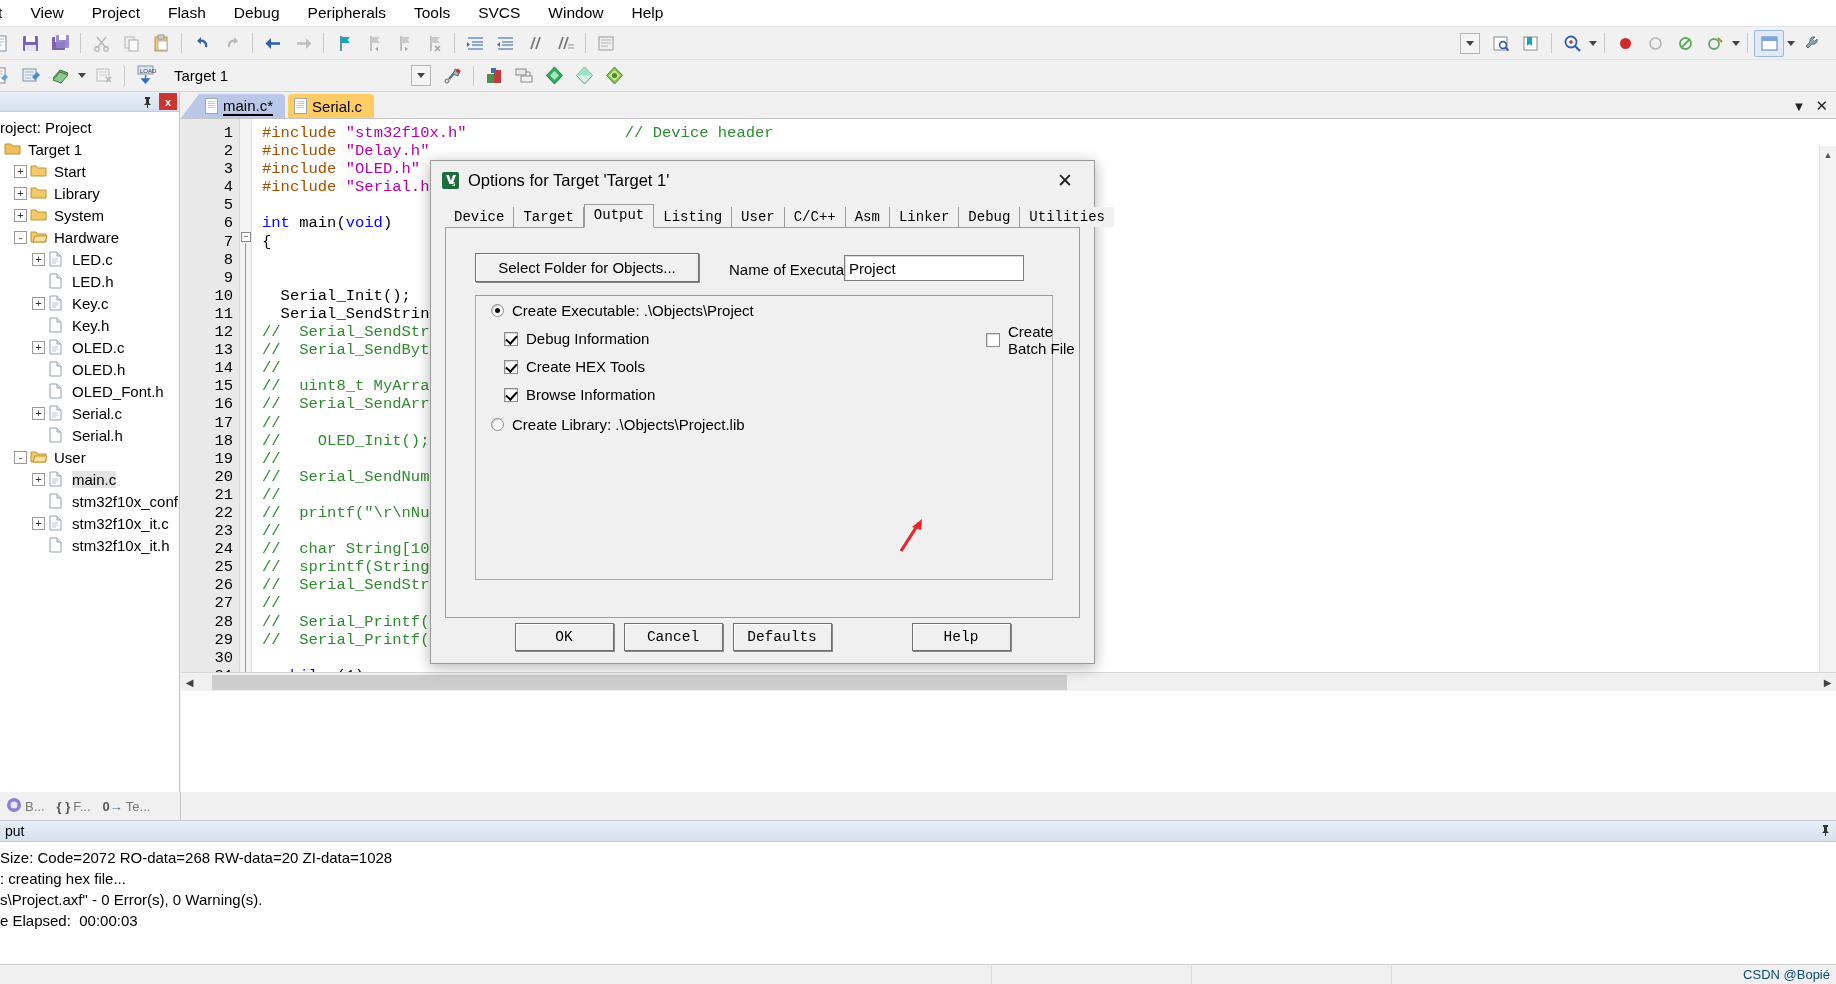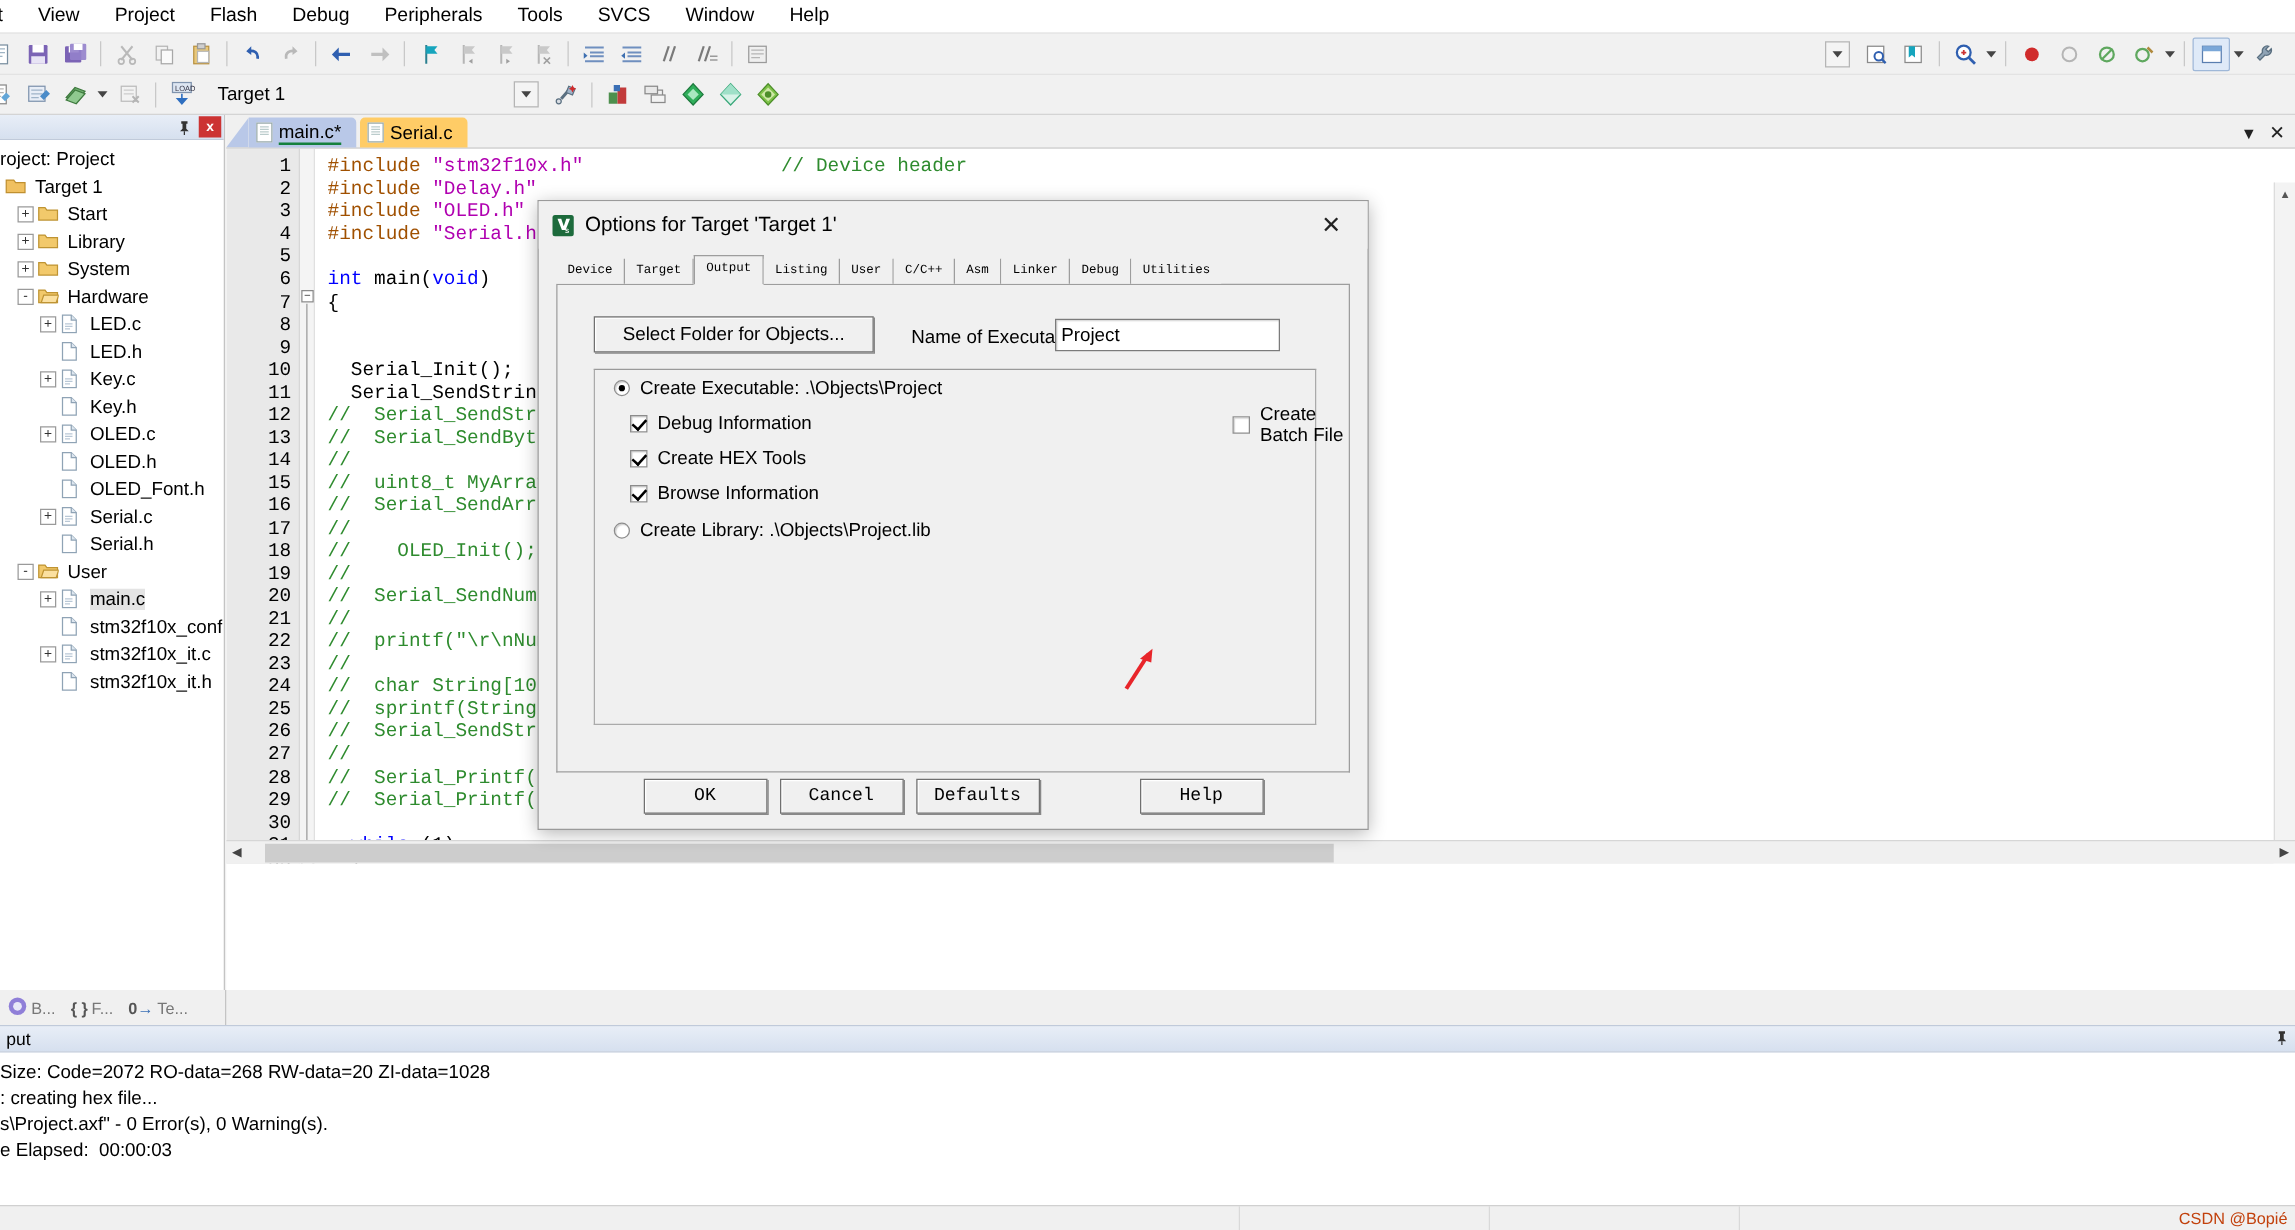--- a/index.html
+++ b/index.html
@@ -93,21 +93,21 @@
     width:18px;height:24px;background:#b9c8e8;
     clip-path: polygon(100% 0, 100% 100%, 0 100%);
   }
   .etab {
     height:24px; display:flex; align-items:center; gap:5px;
     padding:0 12px 0 6px; font-size:15px;
     border-top-right-radius:4px; position:relative;
   }
   .etab.active { background:#b9c8e8; }
   .etab.other  { background:#ffcc66; border-top-left-radius:4px; margin-left:3px;}
-  .etab .name.active-name { border-bottom:2px solid #15803d; }
+  .etab .name.active-name { border-bottom:2px solid #000000; }
   .docico {
     width:13px;height:16px;background:#fff;border:1px solid #9aa;position:relative;
   }
   .docico:after{content:"";position:absolute;top:2px;left:2px;right:2px;height:1px;
     box-shadow:0 2px 0 #bcc,0 4px 0 #bcc,0 6px 0 #bcc;background:#bcc;}
   .tabstrip .right-ctl {
     margin-left:auto; display:flex; align-items:center; gap:10px; padding:0 8px 3px 0;
     font-size:13px; color:#222;
   }
 
@@ -183,21 +183,21 @@
   }
   .dlg-title .ttxt { font-size:16.5px; }
   .dlg-close {
     margin-left:auto; width:42px; height:30px;
     display:flex;align-items:center;justify-content:center; font-size:19px; color:#222;
   }
   .kico{ width:17px;height:17px;background:#1d6b3c;border-radius:2px;position:relative;
          display:flex;align-items:center;justify-content:center;color:#fff;font-size:11px;font-weight:bold;}
   .dlg-tabs {
     display:flex; align-items:flex-end; margin:5px 14px 0 14px; height:24px;
-    font-family:"Liberation Mono", monospace; font-size:10px;
+    font-family:"Liberation Mono", monospace; font-size:14px;
     border-bottom:1px solid #9d9d9d;
   }
   .dtab {
     padding:2px 9px 3px 9px; background:#f0f0f0; border-right:1px solid #9d9d9d;
     height:20px; display:flex;align-items:center;
   }
   .dtab.active {
     background:#f0f0f0; height:24px; border:1px solid #9d9d9d; border-bottom:1px solid #f0f0f0;
     border-top:1px solid #9d9d9d; margin-bottom:-1px; padding:2px 9px 4px 9px;
   }
@@ -234,21 +234,21 @@
     box-shadow: inset 1px 1px 1px #d9d9d9;
   }
   .dlg-buttons{ position:absolute; left:0; right:0; bottom:12px; display:flex; justify-content:center; gap:10px;}
   .dlg-buttons .btn3d{ width:99px; height:28px; font-family:"Liberation Mono",monospace; font-size:14.5px;}
   .dlg-buttons .btn3d.help{ margin-left:70px; }
 
   
   #arrow { position:absolute; left:466px; top:356px; width:34px; height:36px; pointer-events:none; }
 
   .watermark{
-    position:absolute; right:6px; bottom:2px; font-size:13px; color:#c2410c;
+    position:absolute; right:6px; bottom:2px; font-size:13px; color:#0c4a6e;
   }
 </style>
 </head>
 <body>
 
 <div id="app">
 
   <div class="menubar">
     <div class="mi clip">dit</div>
     <div class="mi">View</div>

